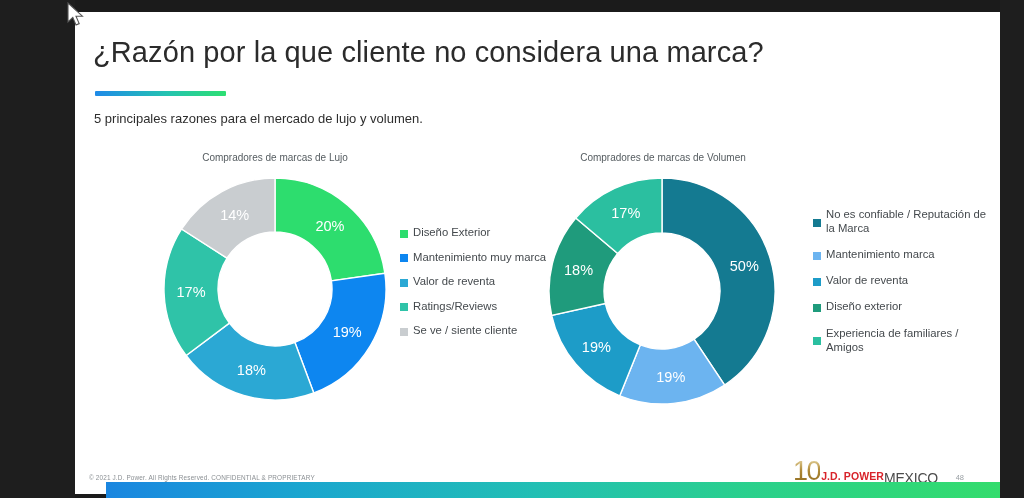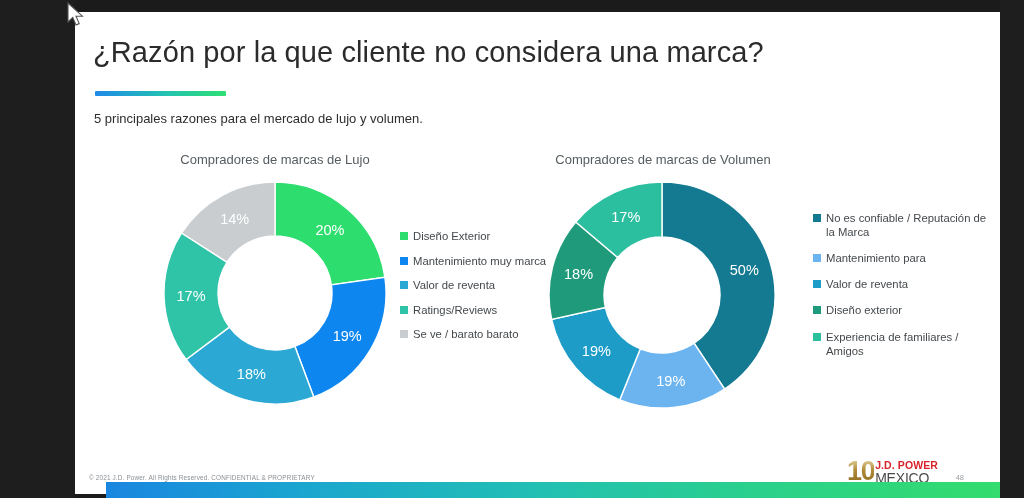--- a/index.html
+++ b/index.html
@@ -71,21 +71,21 @@
     white-space: nowrap;
   }
 
   
   .chart-block { position: absolute; top: 140px; }
   .chart-block.left  { left: 35px;  width: 400px; }
   .chart-block.right { left: 418px; width: 505px; }
 
   .chart-title {
     text-align: center;
-    font-size: 13px;
+    font-size: 10px;
     color: #555c60;
     font-weight: 400;
   }
   .chart-block.left  .chart-title { width: 330px; margin-left: 0px;}
   .chart-block.right .chart-title { width: 340px; margin-left: 0px;}
 
   .chart-body {
     position: relative;
     margin-top: 14px;
     height: 230px;
@@ -97,21 +97,21 @@
 
   .donut { display: block; }
 
   
   .legend { position: absolute; top: 0; }
   .chart-block.left  .legend { left: 290px; top: 48px; width: 150px; }
   .chart-block.right .legend { left: 320px; top: 30px; width: 190px; }
 
   .legend-item {
     display: flex;
-    align-items: flex-start;
+    align-items: center;
     font-size: 11.3px;
     color: #44494d;
     line-height: 1.25;
   }
   .chart-block.left  .legend-item { margin-bottom: 10.5px; }
   .chart-block.right .legend-item { margin-bottom: 12px; }
 
   .legend-swatch {
     width: 8px;
     height: 8px;
@@ -133,30 +133,30 @@
   .logo {
     position: absolute;
     right: 62px;
     bottom: 9px;
     display: flex;
     align-items: flex-end;
     line-height: 1;
   }
   .logo-10 {
     font-size: 27px;
-    font-weight: 700;
+    font-weight: 400;
     letter-spacing: -1.5px;
     background: linear-gradient(180deg, #e8d9a6 0%, #b08a37 45%, #8d6a1f 100%);
     -webkit-background-clip: text;
     background-clip: text;
     color: transparent;
     font-family: "Liberation Sans", sans-serif;
     margin-right: 1px;
   }
-  .logo-words { display: flex; flex-direction: column; }
+  .logo-words { display: flex; flex-direction: row; }
   .logo-power {
     font-size: 10.5px;
     font-weight: 700;
     color: #d8232a;
     letter-spacing: .1px;
     margin-bottom: 1px;
   }
   .logo-mexico {
     font-size: 14px;
     font-weight: 400;
@@ -227,21 +227,21 @@
             <div class="legend-item">
               <span class="legend-swatch" style="background: rgb(43, 168, 212);"></span>
               <span class="legend-text">Valor de reventa</span>
             </div>
             <div class="legend-item">
               <span class="legend-swatch" style="background: rgb(47, 195, 168);"></span>
               <span class="legend-text">Ratings/Reviews</span>
             </div>
             <div class="legend-item">
               <span class="legend-swatch" style="background: rgb(201, 205, 208);"></span>
-              <span class="legend-text">Se ve / barato barato</span>
+              <span class="legend-text">Se ve / siente cliente</span>
             </div>
           </div>
       </div>
     </div>
 
     <div class="chart-block right">
       <div class="chart-title">Compradores de marcas de Volumen</div>
       <div class="chart-body">
         <div class="donut-wrap">
           <svg class="donut" id="donut-volume" width="228" height="228" viewBox="0 0 228 228">
@@ -258,21 +258,21 @@
             </svg>
         </div>
         <div class="legend" id="legend-volume">
             <div class="legend-item">
               <span class="legend-swatch" style="background: rgb(20, 122, 145);"></span>
               <span class="legend-text">No es confiable / Reputación de
 la Marca</span>
             </div>
             <div class="legend-item">
               <span class="legend-swatch" style="background: rgb(108, 180, 240);"></span>
-              <span class="legend-text">Mantenimiento para</span>
+              <span class="legend-text">Mantenimiento marca</span>
             </div>
             <div class="legend-item">
               <span class="legend-swatch" style="background: rgb(29, 156, 200);"></span>
               <span class="legend-text">Valor de reventa</span>
             </div>
             <div class="legend-item">
               <span class="legend-swatch" style="background: rgb(31, 155, 124);"></span>
               <span class="legend-text">Diseño exterior</span>
             </div>
             <div class="legend-item">

